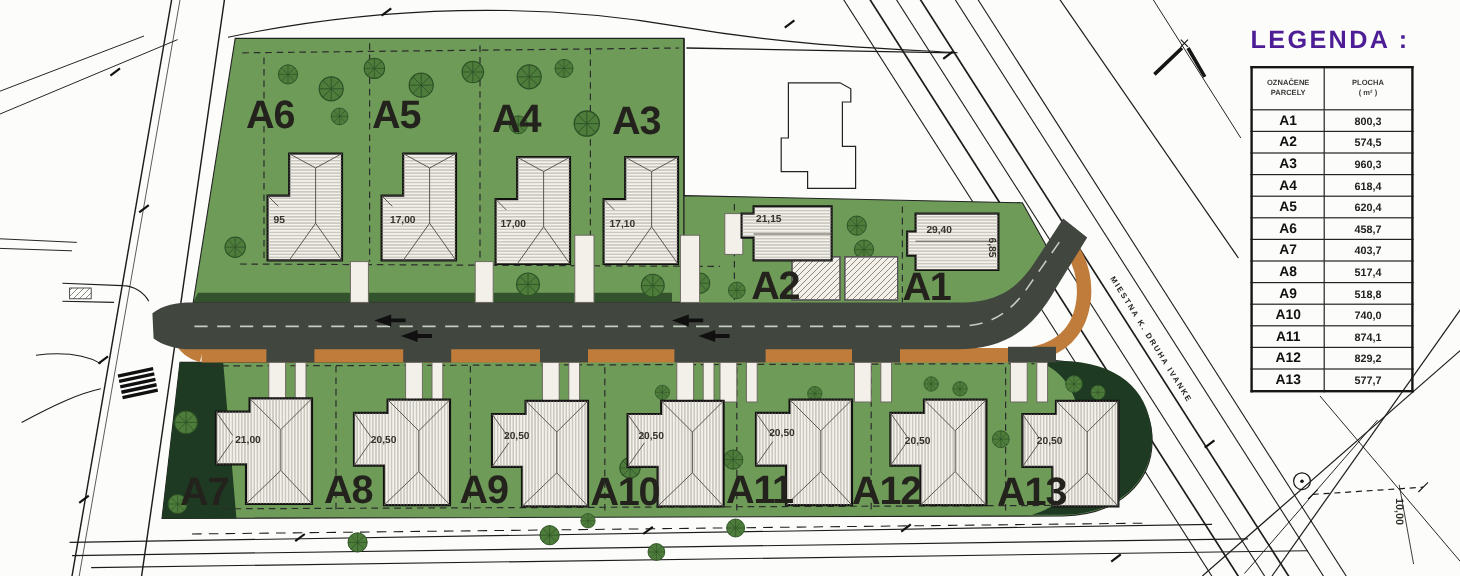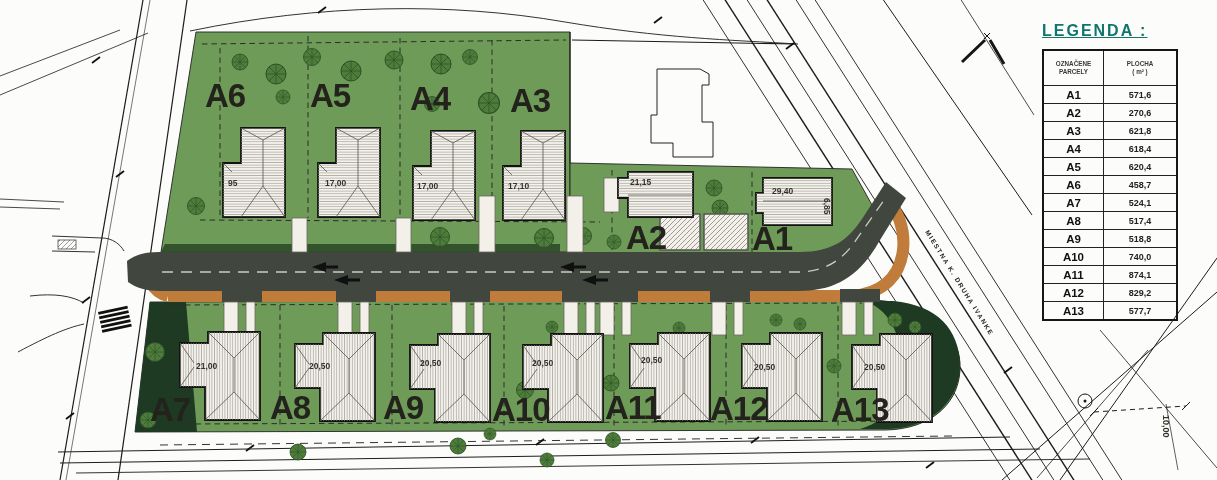--- a/index.html
+++ b/index.html
@@ -8,21 +8,21 @@
   .plabel{font-size:33px;font-weight:bold;fill:#24221d;letter-spacing:-1px;}
   .dim{font-size:8.5px;fill:#35322b;font-weight:bold;}
   .roadlbl{font-size:6.5px;fill:#222;letter-spacing:1.5px;font-weight:bold;}
   .ctx{stroke:#1c1c1c;fill:none;}
   .roofln{stroke:#57534a;stroke-width:0.8;fill:none;}
   .houseo{fill:#f4f2ec;stroke:#121212;stroke-width:1.8;}
   .drive{fill:#f2f0e9;stroke:#6b675f;stroke-width:0.8;}
   .pdash{stroke:#2c2c2c;stroke-width:1;stroke-dasharray:5.5 4;fill:none;}
   
   .legend{position:absolute;left:1042px;top:22px;width:152px;color:#111;}
-  .legend-title{font-size:16px;font-weight:bold;letter-spacing:2px;color:#0f766e;text-decoration:underline;}
+  .legend-title{font-size:21px;font-weight:bold;letter-spacing:2px;color:#4c1d95;}
   .legend table{border-collapse:collapse;margin-top:9px;width:136px;background:transparent;}
   .legend th,.legend td{border:1px solid #222;text-align:center;padding:0;}
   .legend table{border:2px solid #161616;}
   .legend th{height:34px;font-size:6.3px;font-weight:bold;line-height:1.3;color:#3a3a3a;}
   .legend td{height:17px;}
   td.pid{font-size:11.5px;font-weight:bold;width:60px;}
   td.parea{font-size:9px;font-weight:bold;width:74px;color:#222;}
 </style>
 </head>
 <body>
@@ -337,45 +337,45 @@
           <tr>
       <th>
         <span>OZNAČENE</span><br><span>PARCELY</span>
       </th>
       <th>
         <span>PLOCHA</span><br><span>( m² )</span>
       </th>
     </tr>
     <tr>
             <td class="pid">A1</td>
-            <td class="parea">571,6</td>
+            <td class="parea">800,3</td>
           </tr>
     <tr>
             <td class="pid">A2</td>
-            <td class="parea">270,6</td>
+            <td class="parea">574,5</td>
           </tr>
     <tr>
             <td class="pid">A3</td>
-            <td class="parea">621,8</td>
+            <td class="parea">960,3</td>
           </tr>
     <tr>
             <td class="pid">A4</td>
             <td class="parea">618,4</td>
           </tr>
     <tr>
             <td class="pid">A5</td>
             <td class="parea">620,4</td>
           </tr>
     <tr>
             <td class="pid">A6</td>
             <td class="parea">458,7</td>
           </tr>
     <tr>
             <td class="pid">A7</td>
-            <td class="parea">524,1</td>
+            <td class="parea">403,7</td>
           </tr>
     <tr>
             <td class="pid">A8</td>
             <td class="parea">517,4</td>
           </tr>
     <tr>
             <td class="pid">A9</td>
             <td class="parea">518,8</td>
           </tr>
     <tr>

